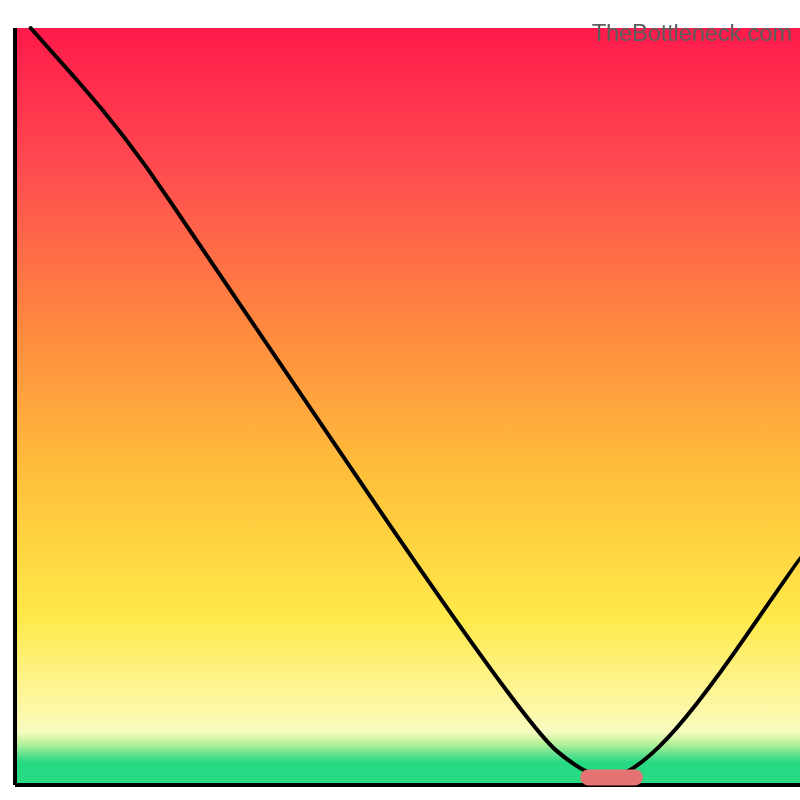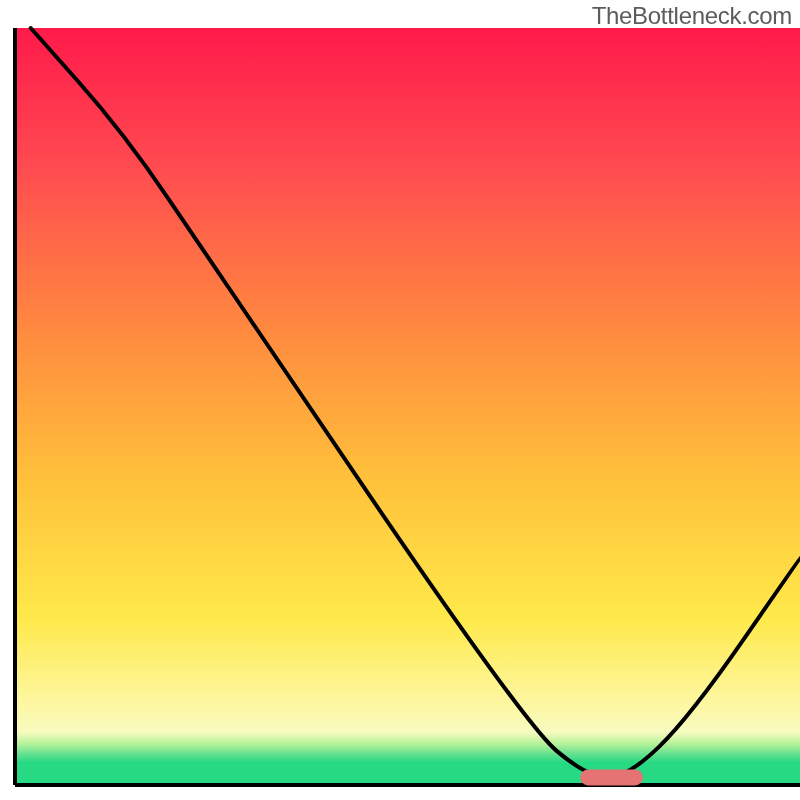--- a/index.html
+++ b/index.html
@@ -11,21 +11,21 @@
     background: #ffffff;
     font-family: Arial, Helvetica, sans-serif;
   }
   .container {
     position: relative;
     width: 800px;
     height: 800px;
   }
   .watermark {
     position: absolute;
-    top: 2px;
+    top: 19px;
     right: 8px;
     font-size: 24px;
     color: #5c5c5c;
     font-weight: 500;
     z-index: 10;
     letter-spacing: -0.3px;
   }
   svg.plot {
     position: absolute;
     top: 0;

